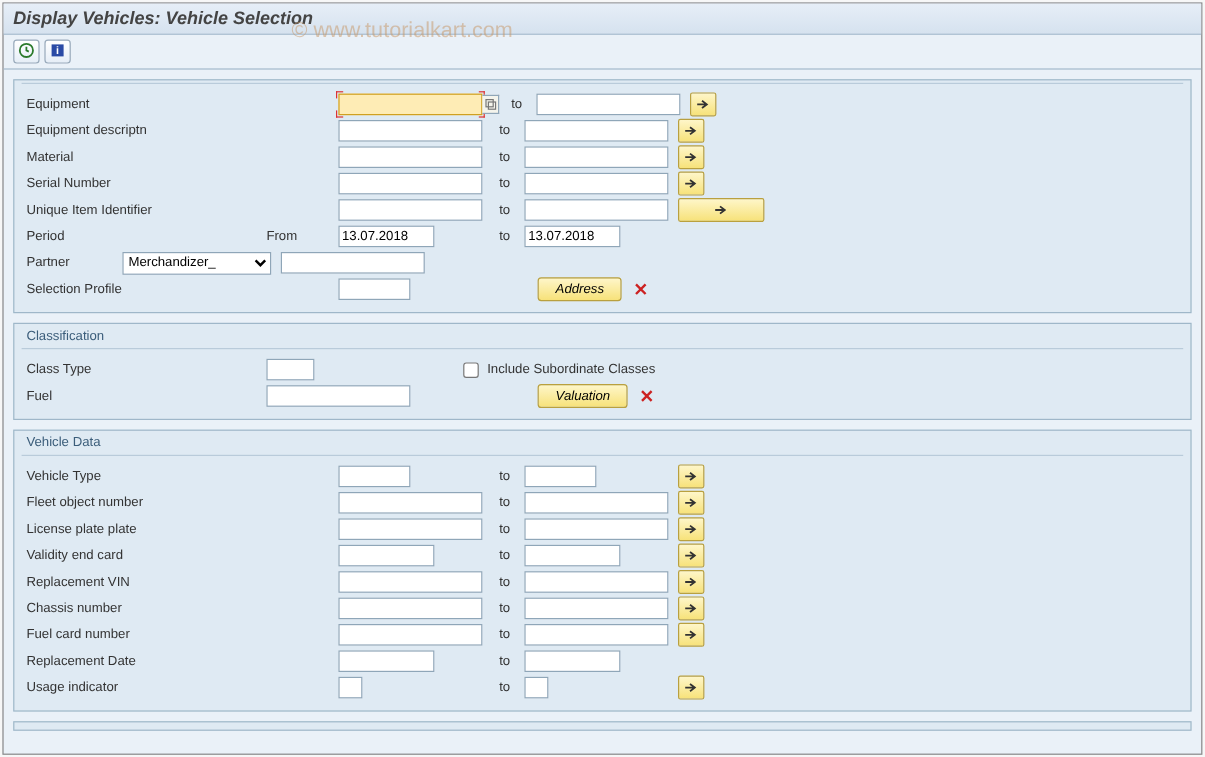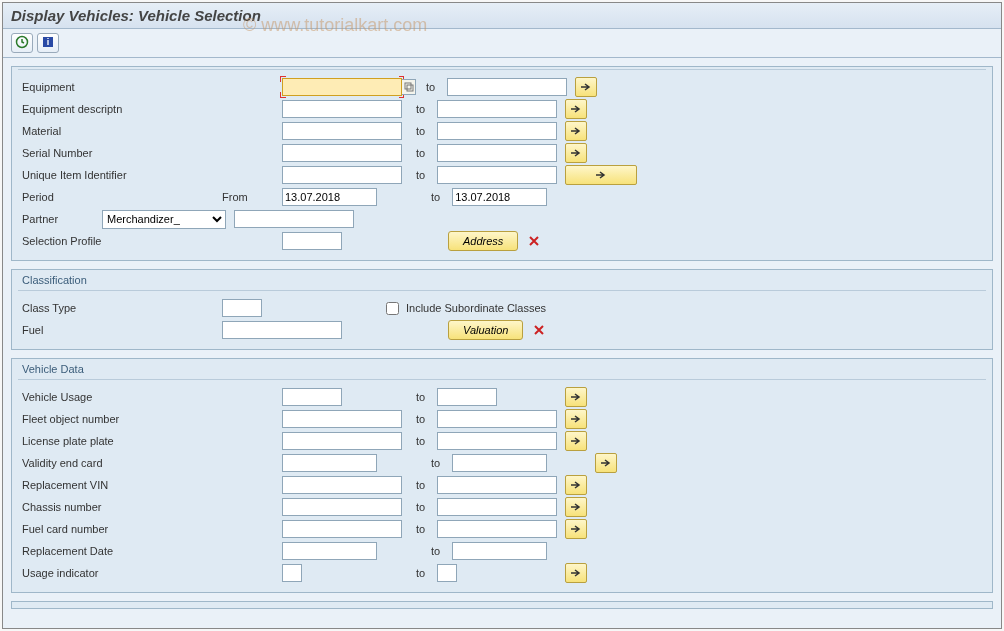--- a/index.html
+++ b/index.html
@@ -12,21 +12,21 @@
   .content { padding:8px; }
   .group { border:1px solid #9fb7c9; background:#dfeaf3; margin-bottom:8px; }
   .group-title { padding:4px 10px 2px; color:#3b5d7a; font-size:11px; }
   .hr { border-top:1px solid #b9cbda; margin:2px 6px 6px 6px; }
   .rows { padding:0 10px 8px 10px; }
   .row { display:flex; align-items:center; height:22px; }
   .lbl { width:200px; }
   input[type=text] { height:18px; border:1px solid #8fa6b8; background:#fff; padding:0 2px; font-size:11px; }
   .in-main { width:120px; }
   .in-to   { width:120px; }
-  .in-date { width:95px; }
+  .in-date { width:80px; }
   .in-short{ width:60px; }
   .in-mini { width:20px; }
   .to { margin:0 12px; }
   .arrowbtn { width:22px; height:20px; margin-left:8px; border:1px solid #b9a03f; background:linear-gradient(#fef6c9,#f7e27a); display:flex; align-items:center; justify-content:center; cursor:pointer; border-radius:2px; }
   .arrowbtn.long { width:72px; }
   .arrowbtn svg { display:block; }
   .actionbtn { height:20px; padding:0 14px; border:1px solid #b9a03f; border-radius:3px; background:linear-gradient(#fef6c9,#f7e27a); cursor:pointer; font-size:11px;font-style:italic; }
   .del { display:inline-flex; width:16px; height:16px; align-items:center; justify-content:center; margin-left:8px; cursor:pointer; }
   select { height:19px; border:1px solid #8fa6b8; background:#fff; font-size:11px; width:124px; }
   .chkwrap { display:flex; align-items:center; gap:4px; }
@@ -207,21 +207,21 @@
           </span>
         </div>
       </div>
     </div>
 
     <div class="group">
       <div class="group-title">Vehicle Data</div>
       <div class="hr"></div>
       <div class="rows">
         <div class="row">
-          <div class="lbl">Vehicle Usage</div>
+          <div class="lbl">Vehicle Type</div>
           <div style="width:60px"></div>
           <input type="text" class="in-short" style="">
           <span class="to" style="margin-left:74px">to</span>
           <input type="text" class="in-short" style="">
           <div style="width:60px"></div>
           <span class="arrowbtn">
               <svg width="12" height="10" viewBox="0 0 12 10">
                 <path d="M1 5 H8 M5 2 L9 5 L5 8" stroke="#333" stroke-width="1.5" fill="none"></path>
               </svg>
             </span>

